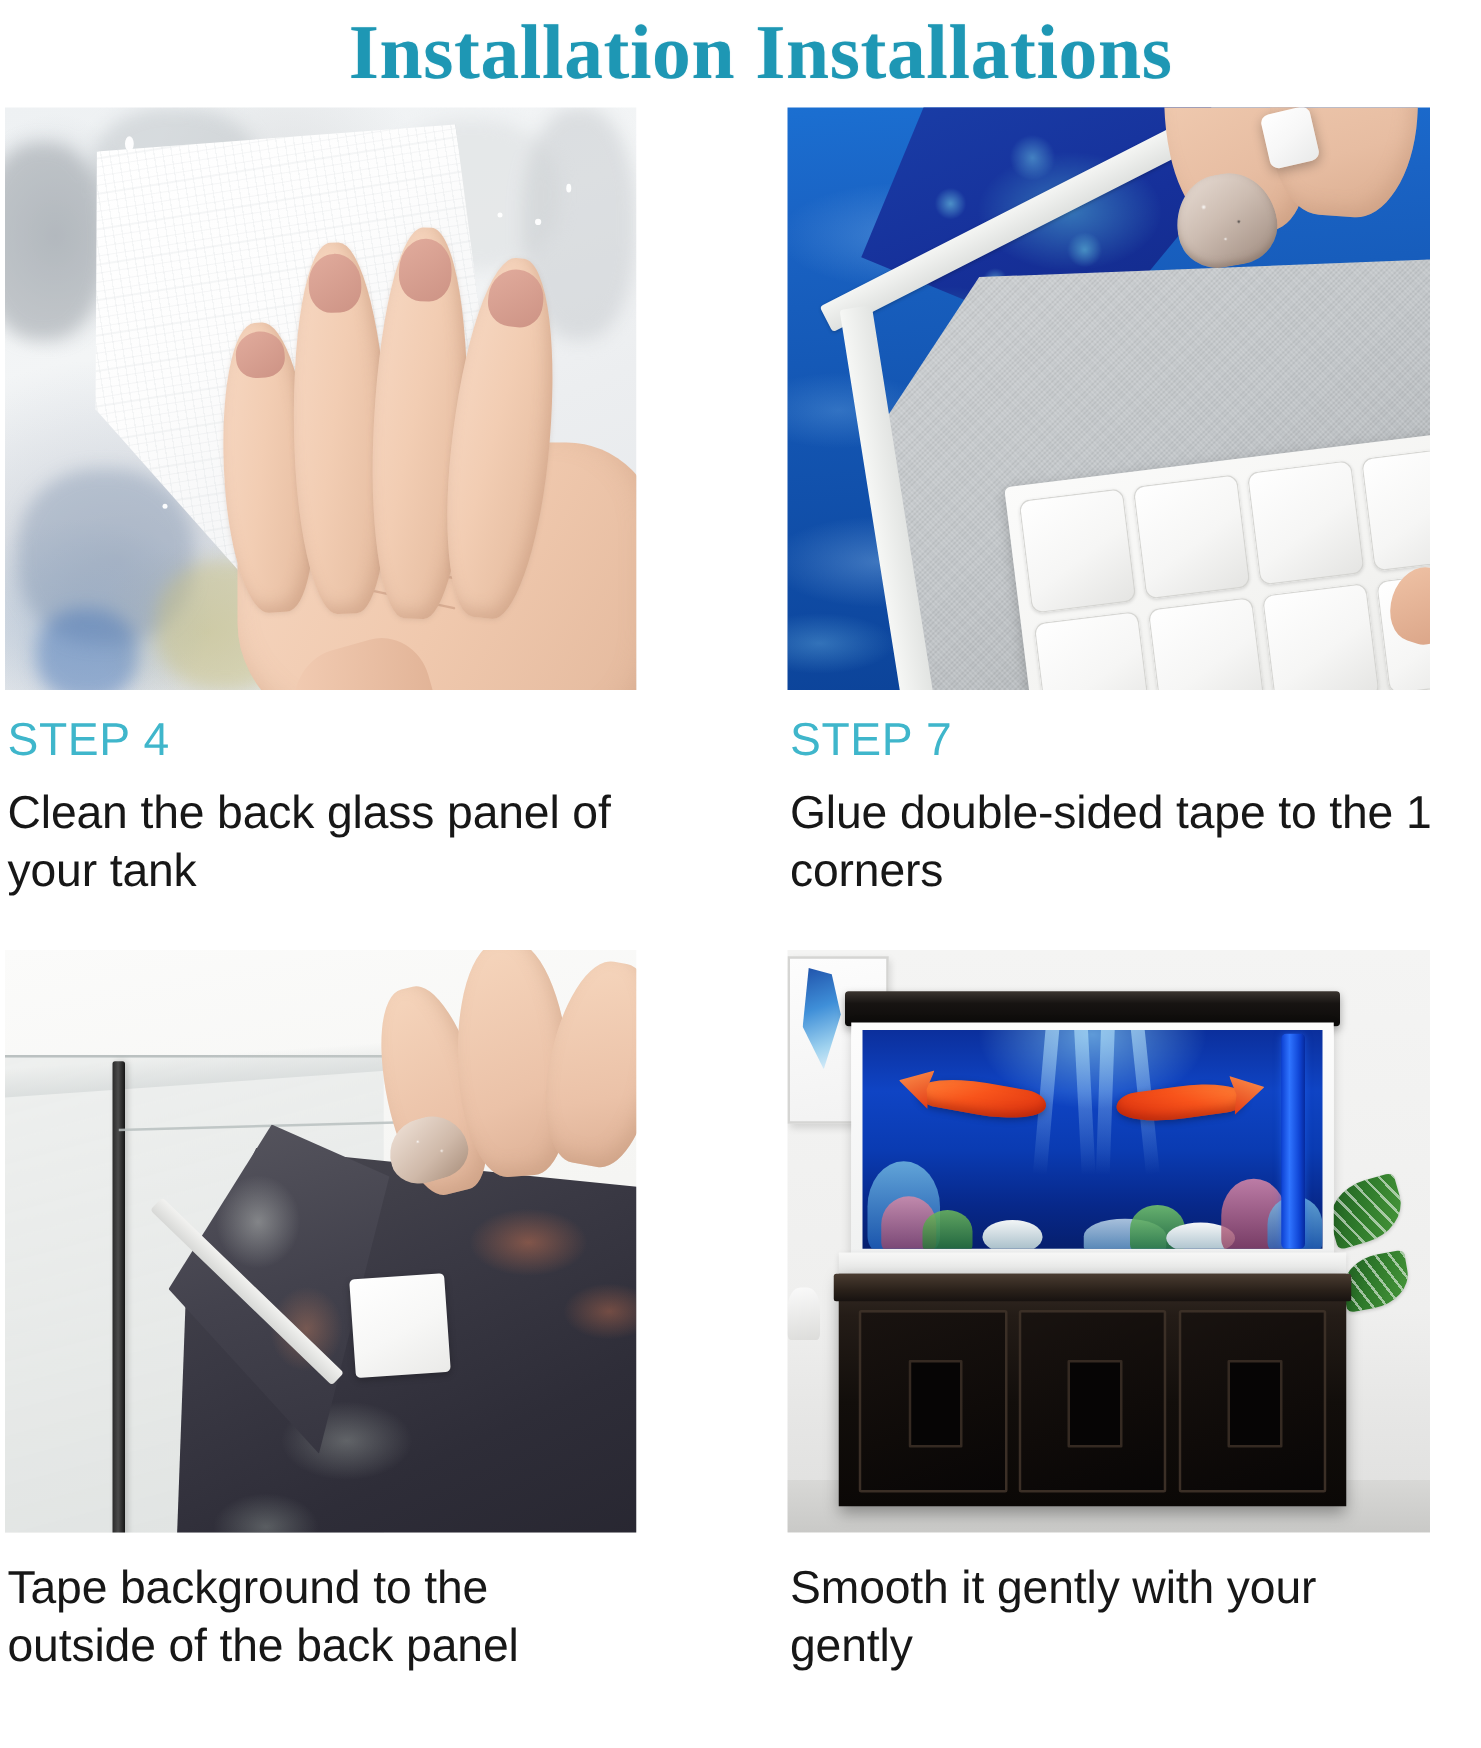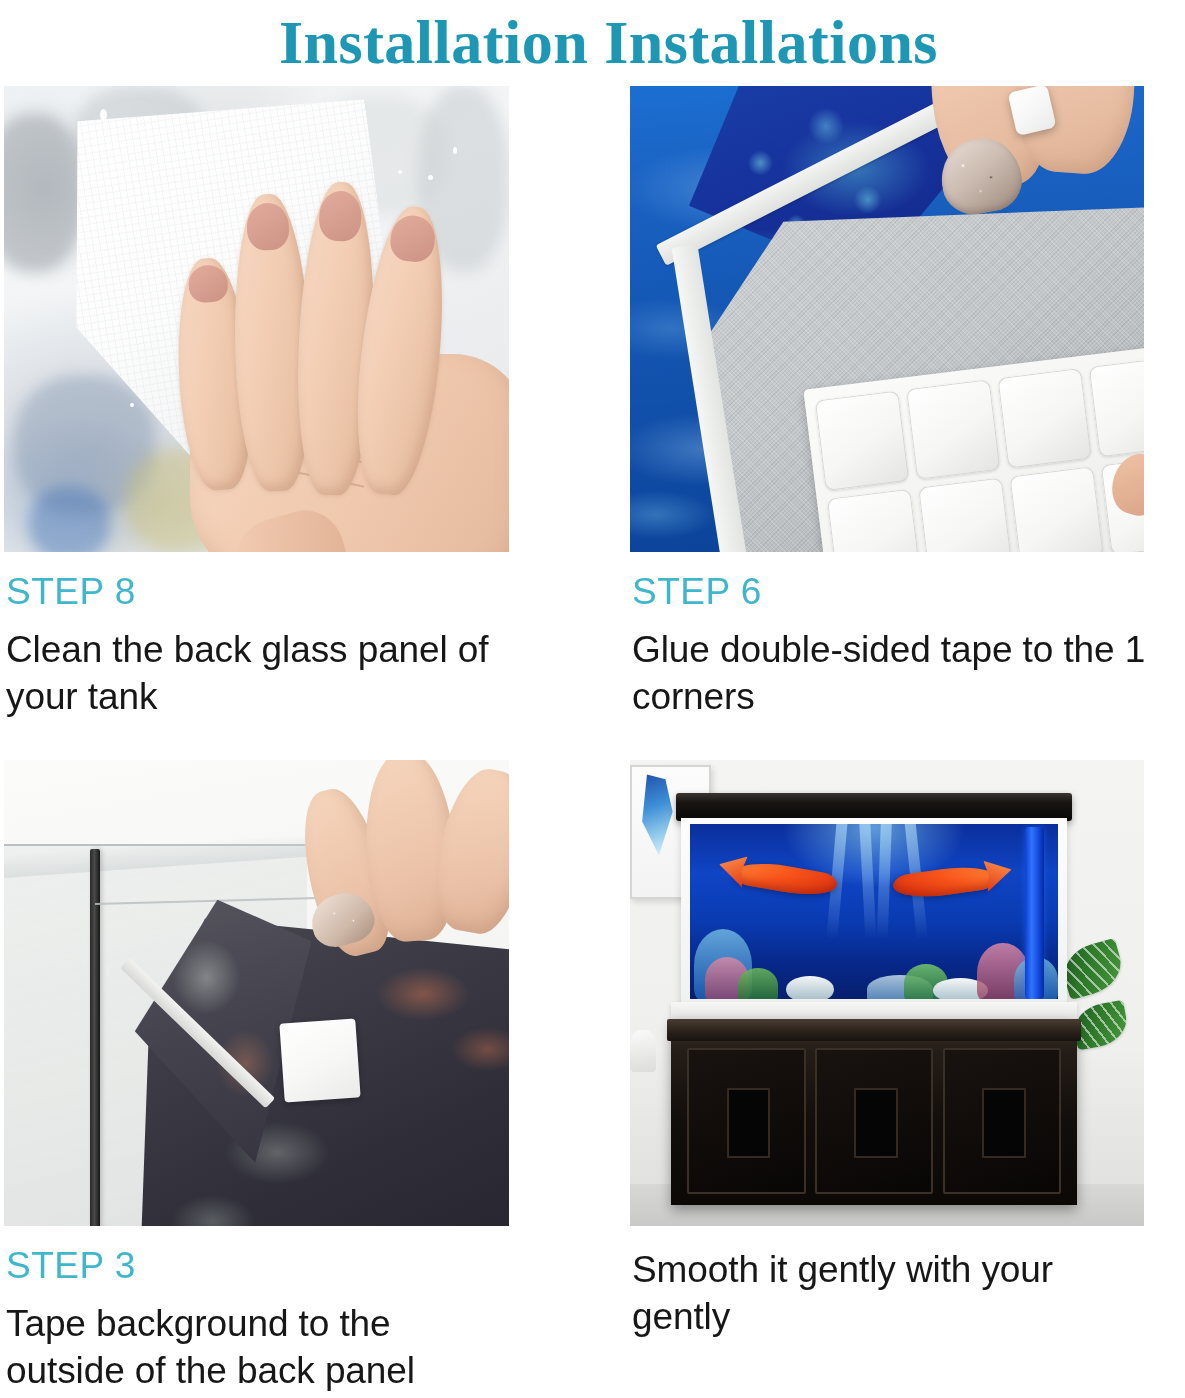--- a/index.html
+++ b/index.html
@@ -627,21 +627,21 @@
         <div class="finger f3">
             <span class="nail"></span>
           </div>
         <div class="finger f4">
             <span class="nail"></span>
           </div>
         <div class="thumb1"></div>
       </div>
     </div>
     <div class="caption">
-      <div class="step-label">STEP 8</div>
+      <div class="step-label">STEP 4</div>
       <div class="step-desc">Clean the back glass panel of your tank</div>
     </div>
   </div>
 
   <div class="cell col-b row-1">
     <div class="photo p2">
       <div class="p2-wavetex"></div>
       <div class="p2-greenspot"></div>
       <div class="poster-face"></div>
       <div class="poster-hem"></div>
@@ -659,21 +659,21 @@
       </div>
       <div class="hand2">
         <div class="h2finger h2f1"></div>
         <div class="h2finger h2f2"></div>
         <div class="glitter-nail"></div>
         <div class="tape-held"></div>
       </div>
       <div class="thumb2"></div>
     </div>
     <div class="caption">
-      <div class="step-label">STEP 6</div>
+      <div class="step-label">STEP 7</div>
       <div class="step-desc">Glue double-sided tape to the 1 corners</div>
     </div>
   </div>
 
   <div class="cell col-a row-2">
     <div class="photo p3">
       <div class="tank3"></div>
       <div class="tank3-top"></div>
       <div class="tank3-edge"></div>
       <div class="tank3-line"></div>
@@ -682,21 +682,20 @@
       <div class="poster3-hem"></div>
       <div class="tape3"></div>
       <div class="hand3">
         <div class="h3f h3f1"></div>
         <div class="h3f h3f2"></div>
         <div class="h3f h3f3"></div>
         <div class="h3nail"></div>
       </div>
     </div>
     <div class="caption">
-      <div class="step-label">STEP 3</div>
       <div class="step-desc">Tape background to the outside of the back panel</div>
     </div>
   </div>
 
   <div class="cell col-b row-2">
     <div class="photo p4">
       <div class="p4-floor"></div>
       <div class="wallart"></div>
       <div class="p4-smallobj"></div>
       <div class="plant">

